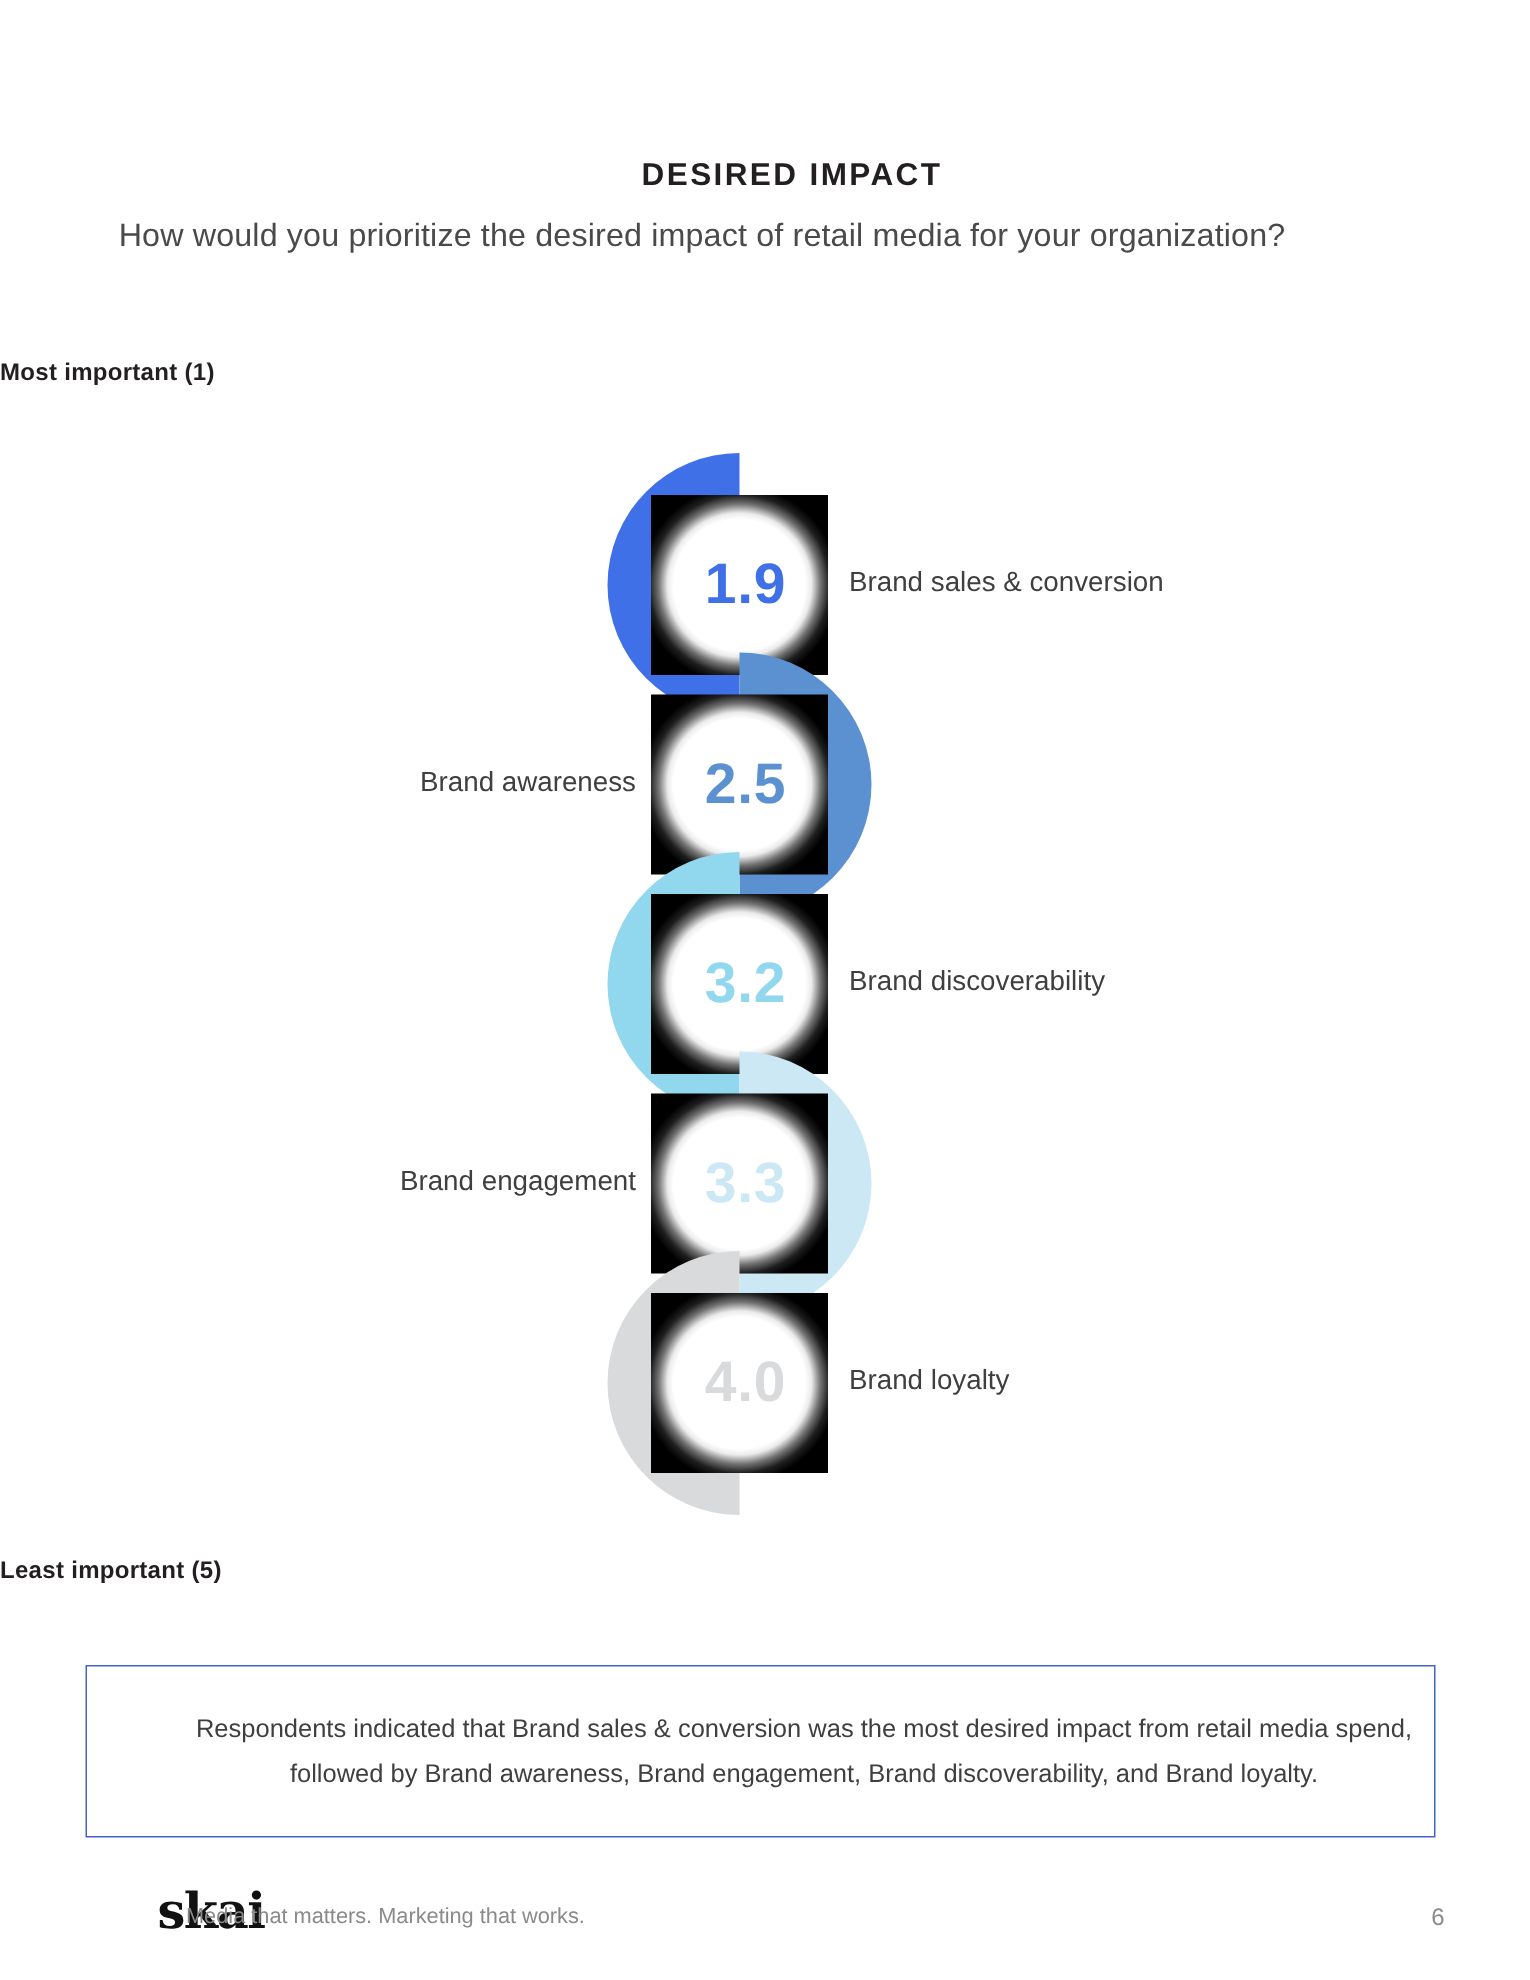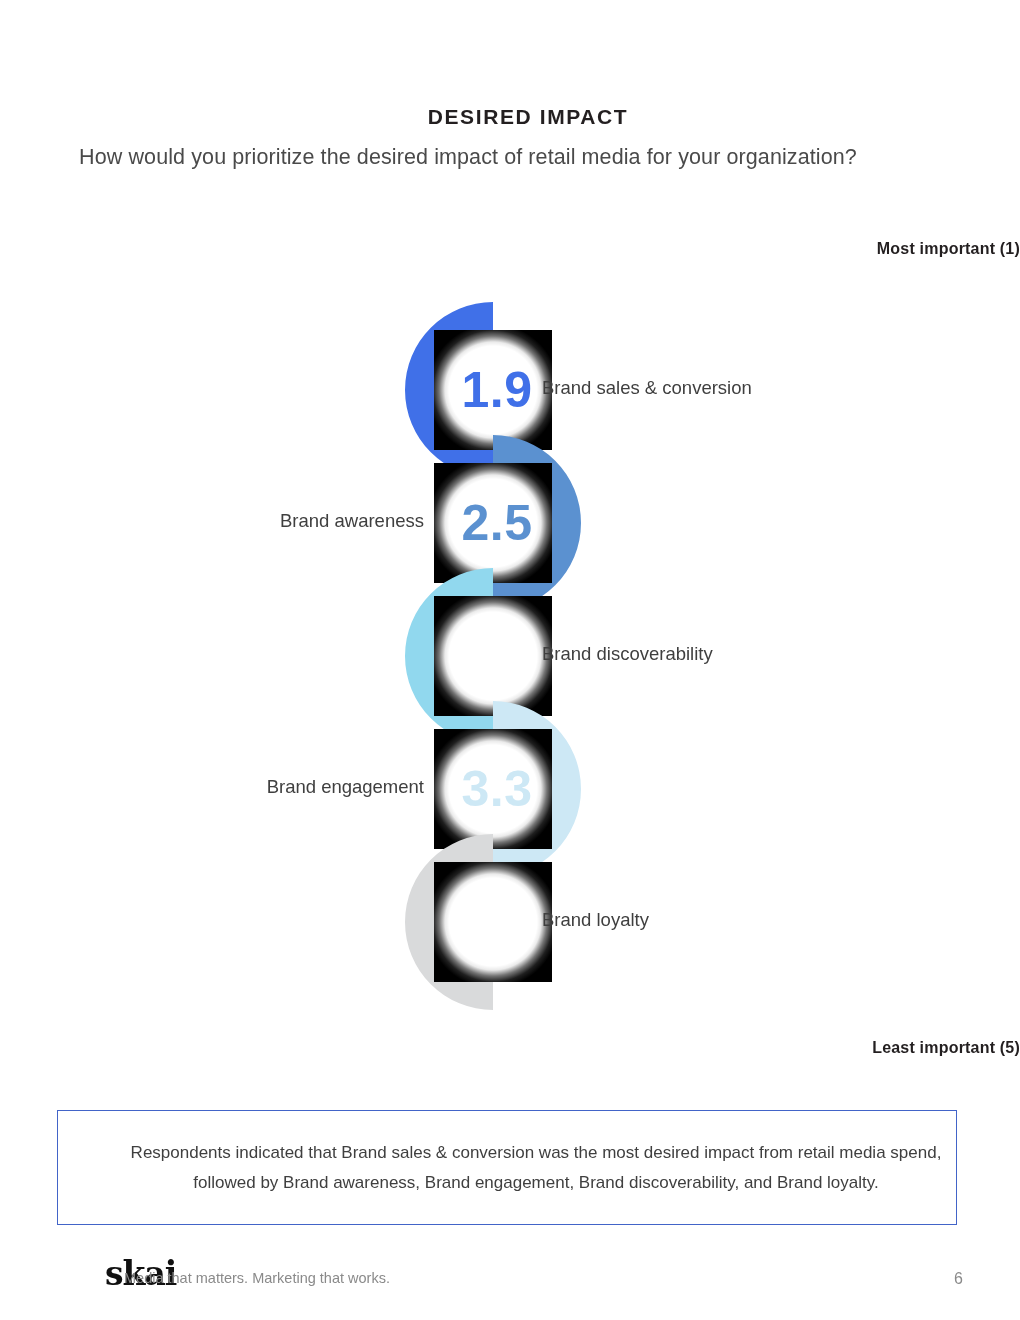--- a/index.html
+++ b/index.html
@@ -39,21 +39,21 @@
     font-weight: 400;
     color: #4a4a4a;
     letter-spacing: 0.1px;
   }
 
   
   .scale-caption {
     position: absolute;
     width: 1020px;
     left: 0;
-    text-align: right;
+    text-align: left;
     font-size: 16px;
     font-weight: bold;
     color: #231f20;
     letter-spacing: 0.2px;
   }
   .scale-top { top: 240px; }
   .scale-bottom { top: 1039px; }
 
   
   .chart {
@@ -105,34 +105,34 @@
   }
   .value {
     position: absolute;
     left: 434px;
     top: 35px;
     width: 126px;
     height: 120px;
     display: flex;
     align-items: center;
     justify-content: center;
-    font-size: 50px;
+    font-size: 38px;
     font-weight: bold;
     letter-spacing: 0.5px;
   }
 
   .row-label {
     position: absolute;
     top: 82px;
     font-size: 18.5px;
     font-weight: 400;
     color: #3f3f3f;
     white-space: nowrap;
   }
-  .row-label.right { left: 542px; text-align: left; }
+  .row-label.right { left: 566px; text-align: left; }
   .row-label.left  { right: 596px; text-align: right; }
 
   
   .callout {
     position: absolute;
     left: 57px;
     top: 1110px;
     width: 900px;
     height: 115px;
     border: 1.5px solid #4264c8;
@@ -210,37 +210,39 @@
       <div class="glow"></div>
       <div class="value" style="color: rgb(91, 145, 208);">2.5</div>
       <div class="row-label left">Brand awareness</div>
     </div>
     <div class="rank-row" style="top: 266px; z-index: 12;">
       <svg class="arc" viewBox="0 0 1020 180">
         <path d="M 493 7 A 88 88 0 0 0 493 183 L 493 154 A 59 59 0 0 1 493 36 Z" fill="#91D8EE"></path>
       </svg>
       <div class="tile"></div>
       <div class="glow"></div>
+      <div class="value" style="color: rgb(145, 216, 238);">3.2</div>
       <div class="row-label right">Brand discoverability</div>
     </div>
     <div class="rank-row" style="top: 399px; z-index: 13;">
       <svg class="arc" viewBox="0 0 1020 180">
         <path d="M 493 7 A 88 88 0 0 1 493 183 L 493 154 A 59 59 0 0 0 493 36 Z" fill="#CDE8F5"></path>
       </svg>
       <div class="tile"></div>
       <div class="glow"></div>
       <div class="value" style="color: rgb(205, 232, 245);">3.3</div>
       <div class="row-label left">Brand engagement</div>
     </div>
     <div class="rank-row" style="top: 532px; z-index: 14;">
       <svg class="arc" viewBox="0 0 1020 180">
         <path d="M 493 7 A 88 88 0 0 0 493 183 L 493 154 A 59 59 0 0 1 493 36 Z" fill="#D9DADB"></path>
       </svg>
       <div class="tile"></div>
       <div class="glow"></div>
+      <div class="value" style="color: rgb(217, 218, 219);">4.0</div>
       <div class="row-label right">Brand loyalty</div>
     </div>
   </div>
 
 <div class="scale-caption scale-bottom">Least important (5)</div>
 
 <div class="callout">
   <div class="callout-text">Respondents indicated that Brand sales &amp; conversion was the most desired impact from retail media spend, followed by Brand awareness, Brand engagement, Brand discoverability, and Brand loyalty.</div>
 </div>
 

